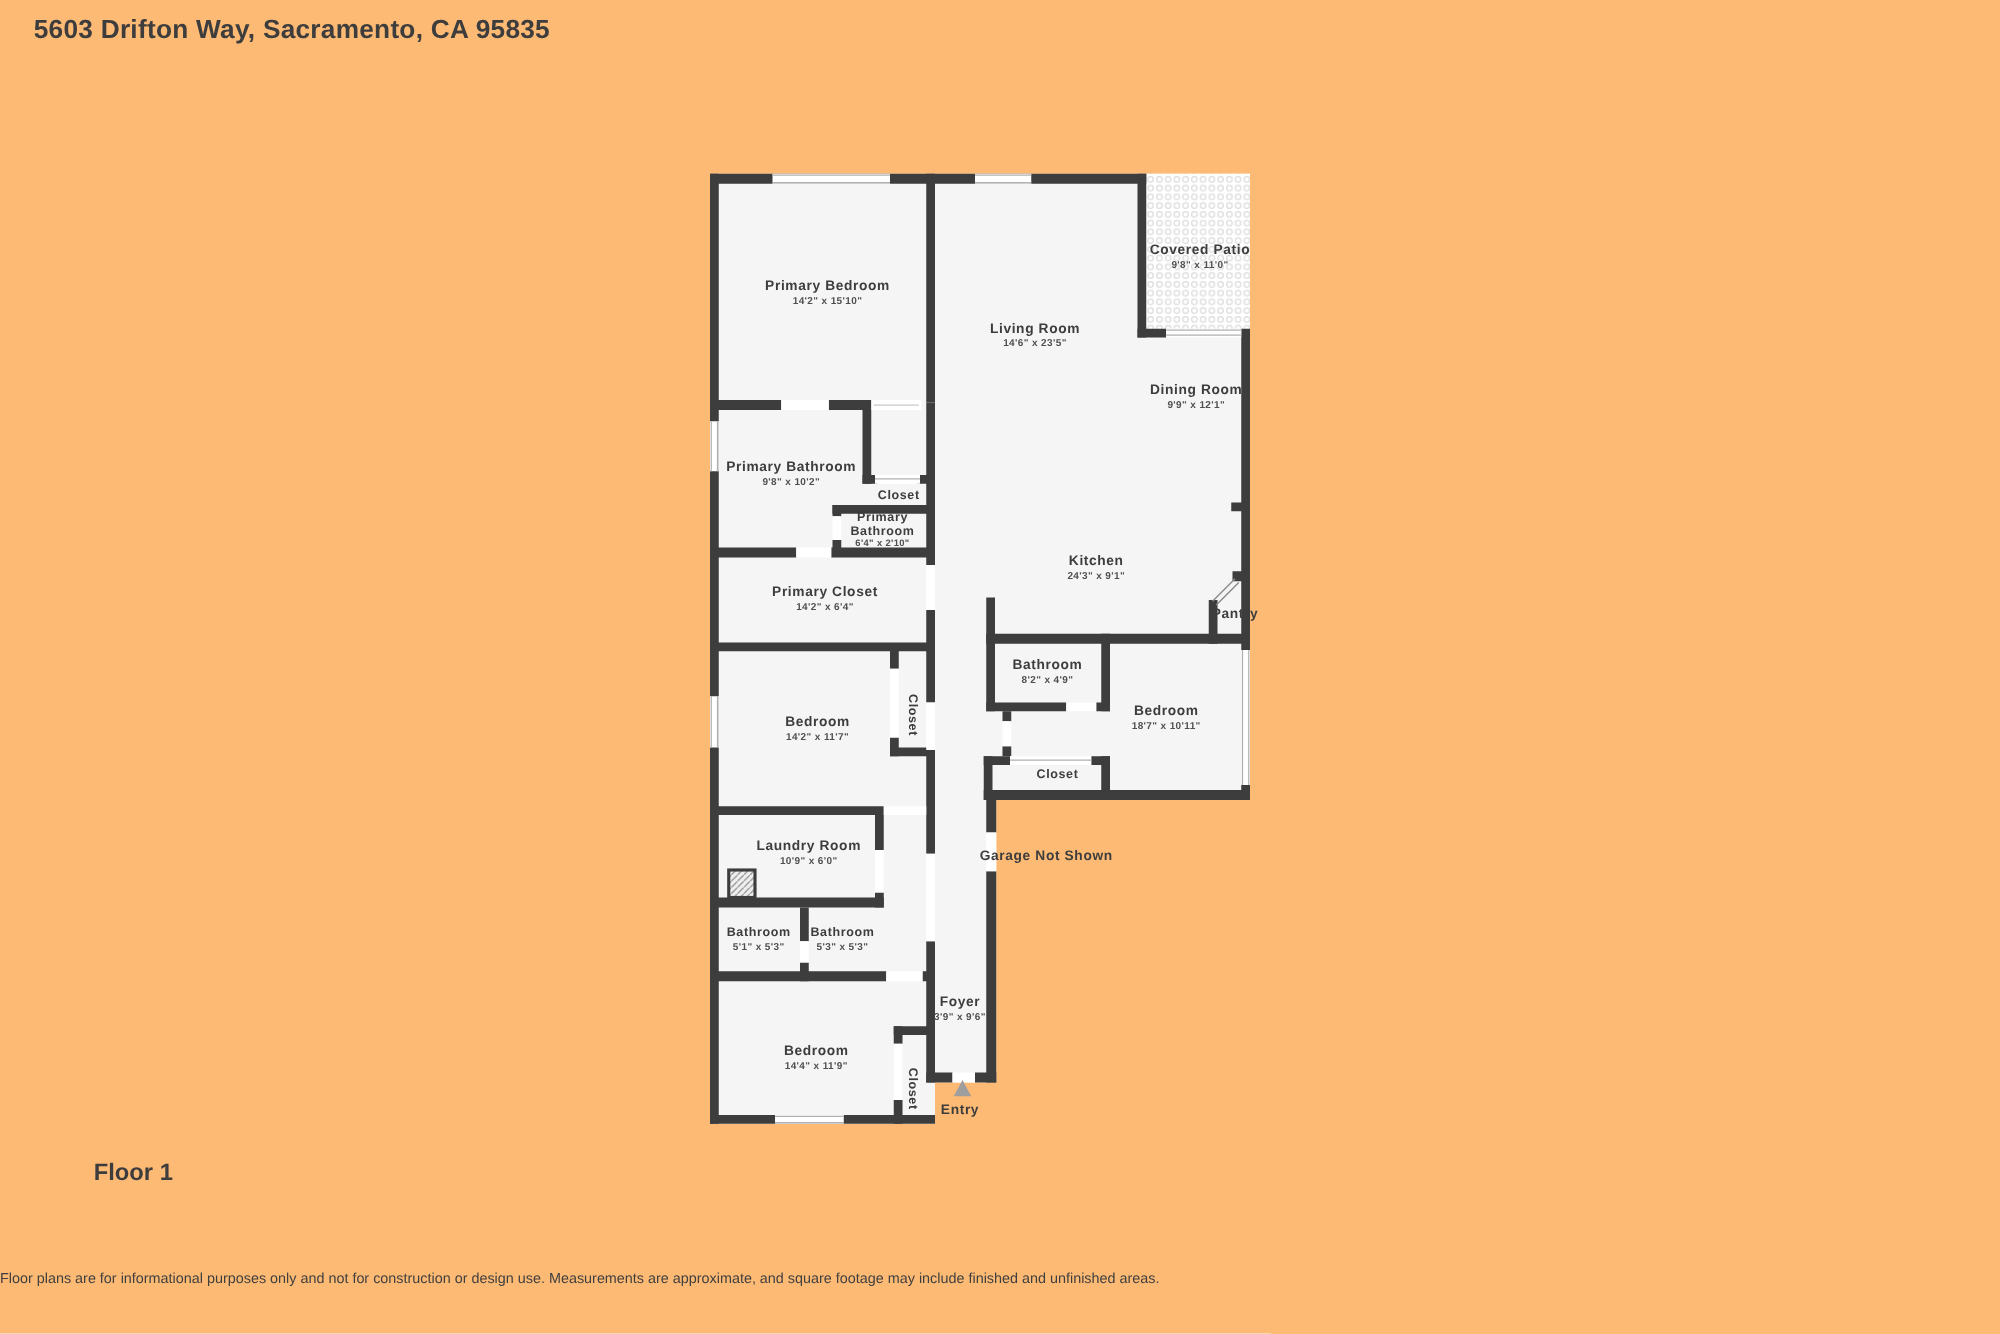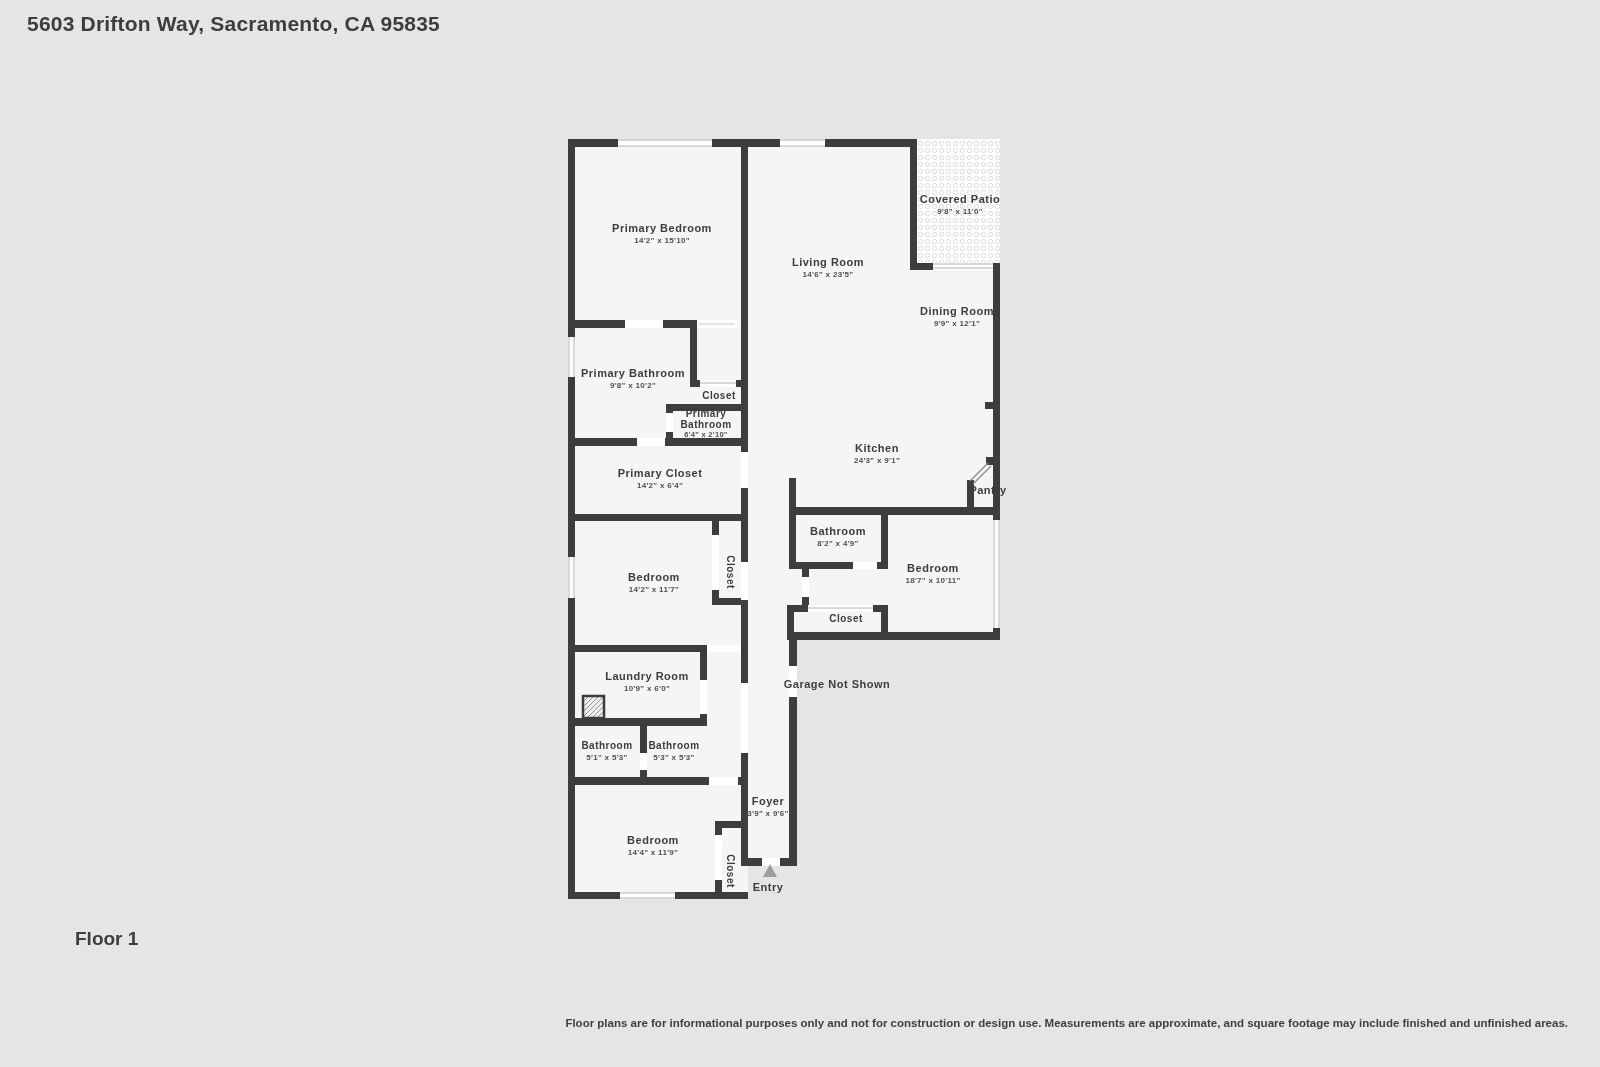--- a/index.html
+++ b/index.html
@@ -1,23 +1,23 @@
 <!DOCTYPE html>
 <html style="--wall: #3d3d3d; --room-fill: #f5f5f5; --label-text: #3d3d3d; --dim-text: #4f4f4f; --window-line: #b0b0b0; --entry-arrow: #9e9e9e;"><head>
 <meta charset="utf-8">
 <style>
   html,body{margin:0;padding:0;background:#ffffff;}
-  .page{position:relative;width:1600px;height:1067px;background:#e5e5e5;overflow:hidden;
+  .page{position:relative;width:1600px;height:1067px;background:#fdba74;overflow:hidden;
         font-family:"Liberation Sans",sans-serif;}
   .header-title{position:absolute;left:27px;top:12px;font-size:21px;font-weight:700;
         color:var(--label-text,#3d3d3d);letter-spacing:.2px;}
   .floor-label{position:absolute;left:30px;top:928px;font-size:19px;font-weight:700;
         color:var(--label-text,#3d3d3d);margin-left:45px;}
-  .disclaimer{position:absolute;left:0;top:1017px;width:1568px;text-align:right;
-        font-size:11.5px;font-weight:700;color:#3f3f3f;}
+  .disclaimer{position:absolute;left:0;top:1017px;width:1568px;text-align:left;
+        font-size:11.5px;font-weight:400;color:#3f3f3f;}
   svg{position:absolute;left:0;top:0;}
   .room{fill:var(--room-fill,#f5f5f5);}
   .wall{fill:var(--wall,#3d3d3d);}
   .door{fill:#ffffff;}
   .win{fill:#ffffff;}
   .winline{stroke:var(--window-line,#b0b0b0);stroke-width:1;}
   .doorline{stroke:#c9c9c9;stroke-width:1;}
   .leafline{stroke:#8a8a8a;stroke-width:1.2;}
   .room-name{font-family:"Liberation Sans",sans-serif;font-size:11px;font-weight:700;
         fill:var(--label-text,#3d3d3d);letter-spacing:.5px;text-anchor:middle;}

